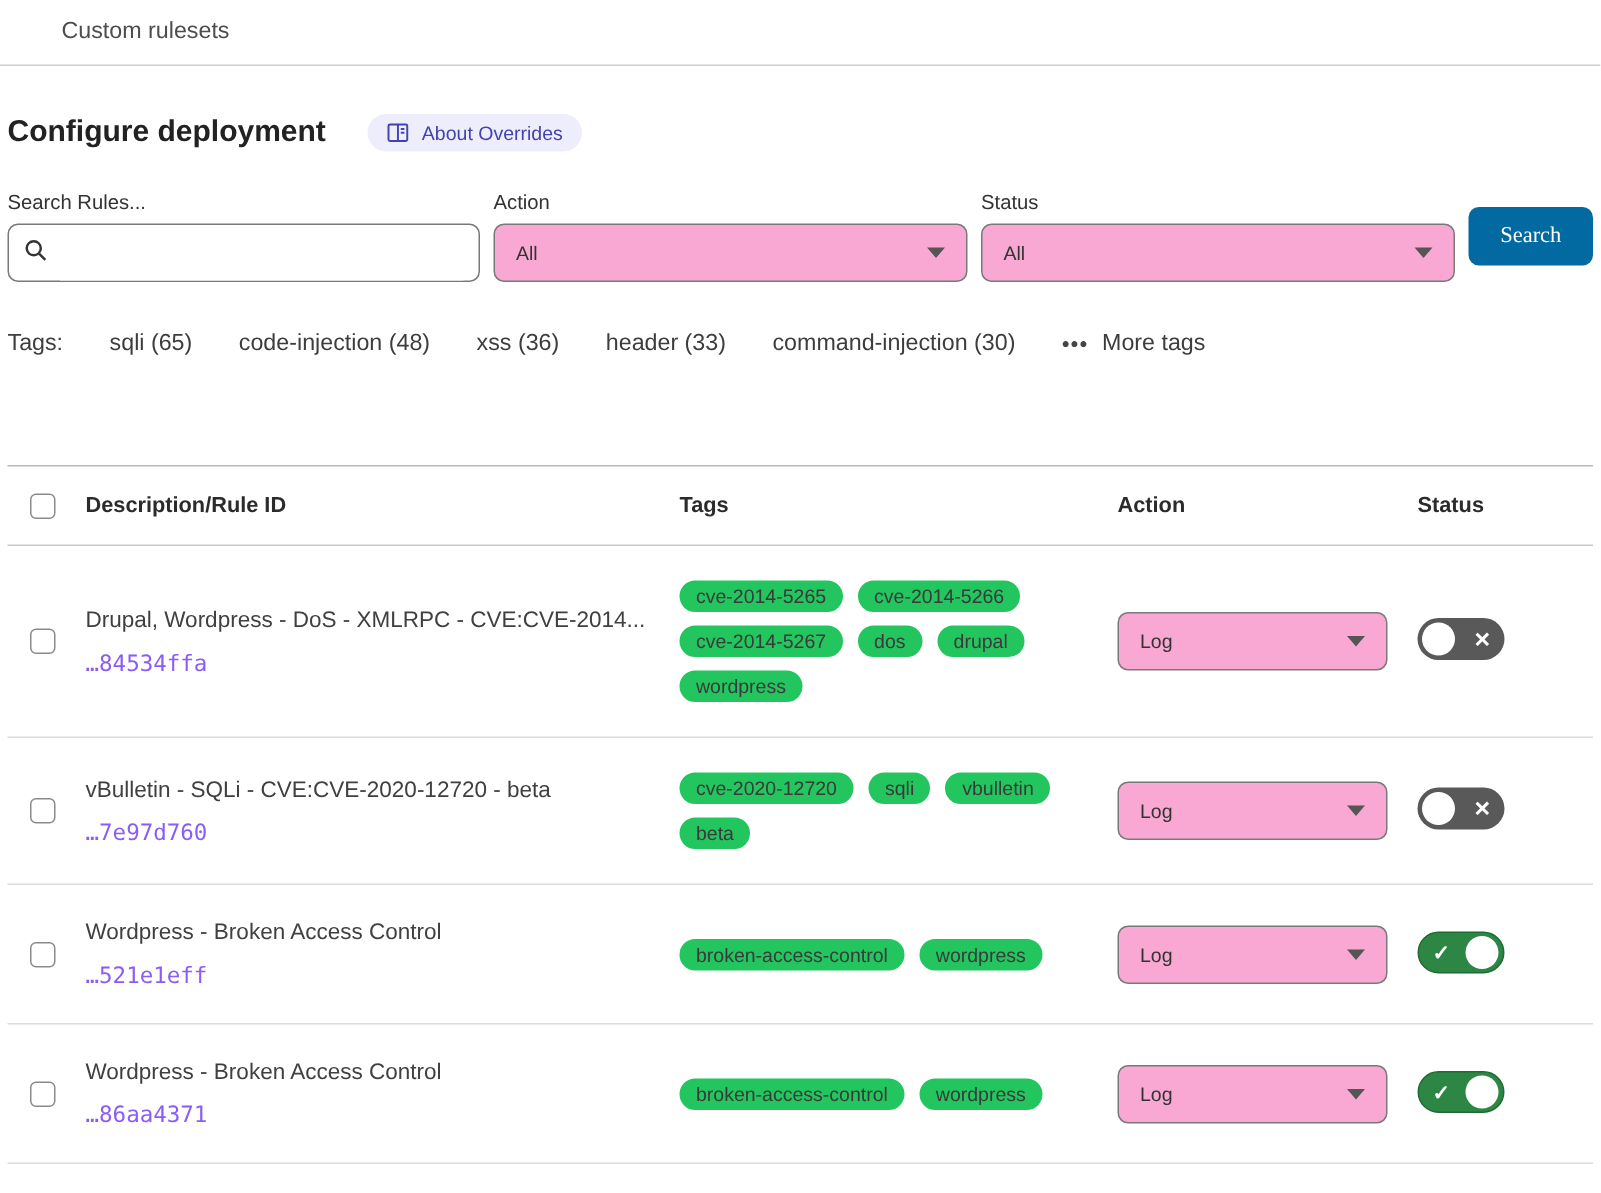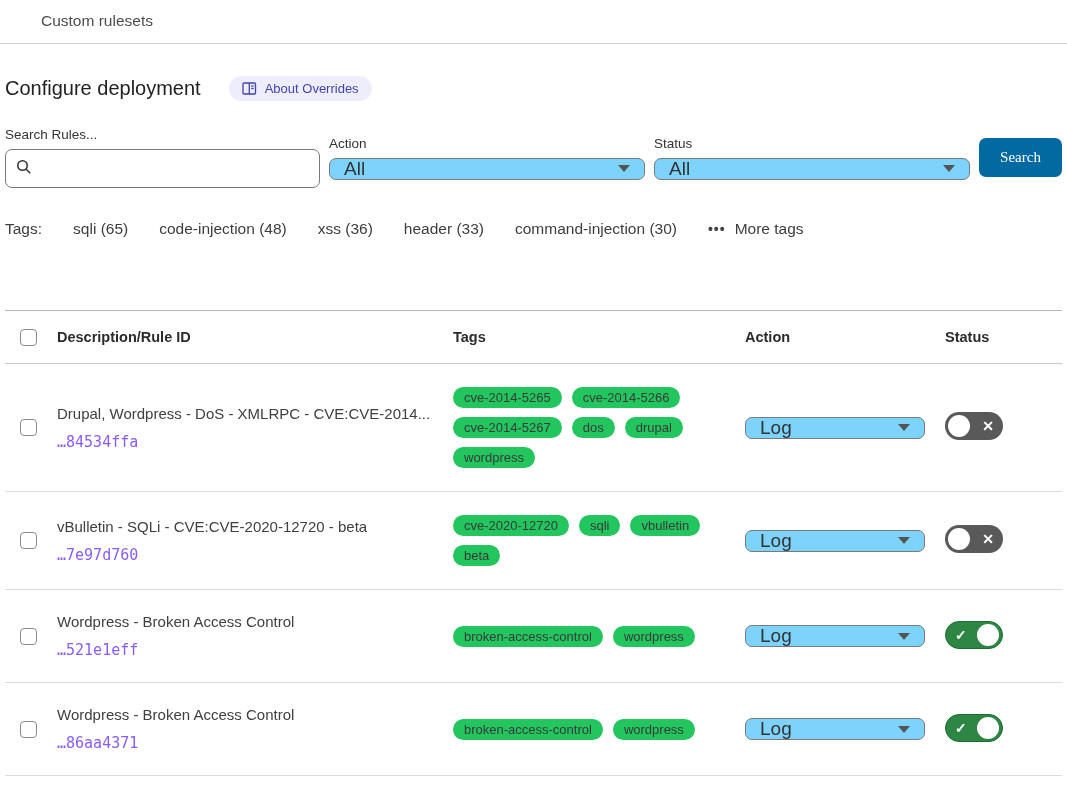--- a/index.html
+++ b/index.html
@@ -13,36 +13,36 @@
   .tabbar { display:flex; align-items:flex-end; padding-left:24px;
     border-bottom:1px solid #cfcfcf; height:44px; }
   .tab { padding:0 17px 13px 17px; margin-right:5px; font-size:15.5px;
     color:#4d4d4d; cursor:pointer; position:relative; }
   .tab.active { color:#1d1d1d; font-weight:bold; }
   .tab.active::after { content:""; position:absolute; left:0; right:0; bottom:-1px;
     height:3px; background:#15599c; }
   
   .content { padding:0 5px; }
   .headrow { display:flex; align-items:center; gap:28px; margin-top:32px; }
-  .page-title { font-size:20px; font-weight:normal; color:#222; }
+  .page-title { font-size:20px; font-weight:bold; color:#222; }
   .badge { display:inline-flex; align-items:center; gap:8px;
     background:#eeedfb; color:#4343b0; border-radius:14px;
     padding:5px 13px; font-size:13px; cursor:pointer; }
   .badge svg { display:block; }
   
   .filters { display:flex; align-items:center; gap:9px; margin-top:26px; }
   .field { display:flex; flex-direction:column; }
   .field-label { font-size:13.5px; color:#333; margin-bottom:7px; }
   .searchbox { width:315px; height:39px; border:1px solid #797979; border-radius:7px;
     display:flex; align-items:center; padding:0 10px; background:#fff; }
   .searchbox input { border:none; outline:none; flex:1; font-size:15px; height:100%;
     font-family:inherit; margin-left:8px; }
-  .select { height:22px; border:1px solid #797979; border-radius:7px; background:#7dd3fc;
+  .select { height:39px; border:1px solid #797979; border-radius:7px; background:#f9a8d4;
     display:flex; align-items:center; justify-content:space-between;
-    padding:0 14px; font-size:19px; color:#333; cursor:pointer; }
+    padding:0 14px; font-size:13px; color:#333; cursor:pointer; }
   .select-w { width:316px; }
   .caret { width:0; height:0; border-left:6px solid transparent;
     border-right:6px solid transparent; border-top:7px solid #555; }
   .btn-search { width:85px; height:39px; background:#0369a1; color:#fff; border:none;
     border-radius:7px; font-size:15px; font-family:Liberation Serif, serif; cursor:pointer; }
   
   .tagsbar { display:flex; align-items:center; gap:31px; margin-top:32px;
     font-size:15.5px; color:#3d3d3d; }
   .tagsbar .taglink { cursor:pointer; }
   .more-tags { display:flex; align-items:center; gap:9px; cursor:pointer; }

